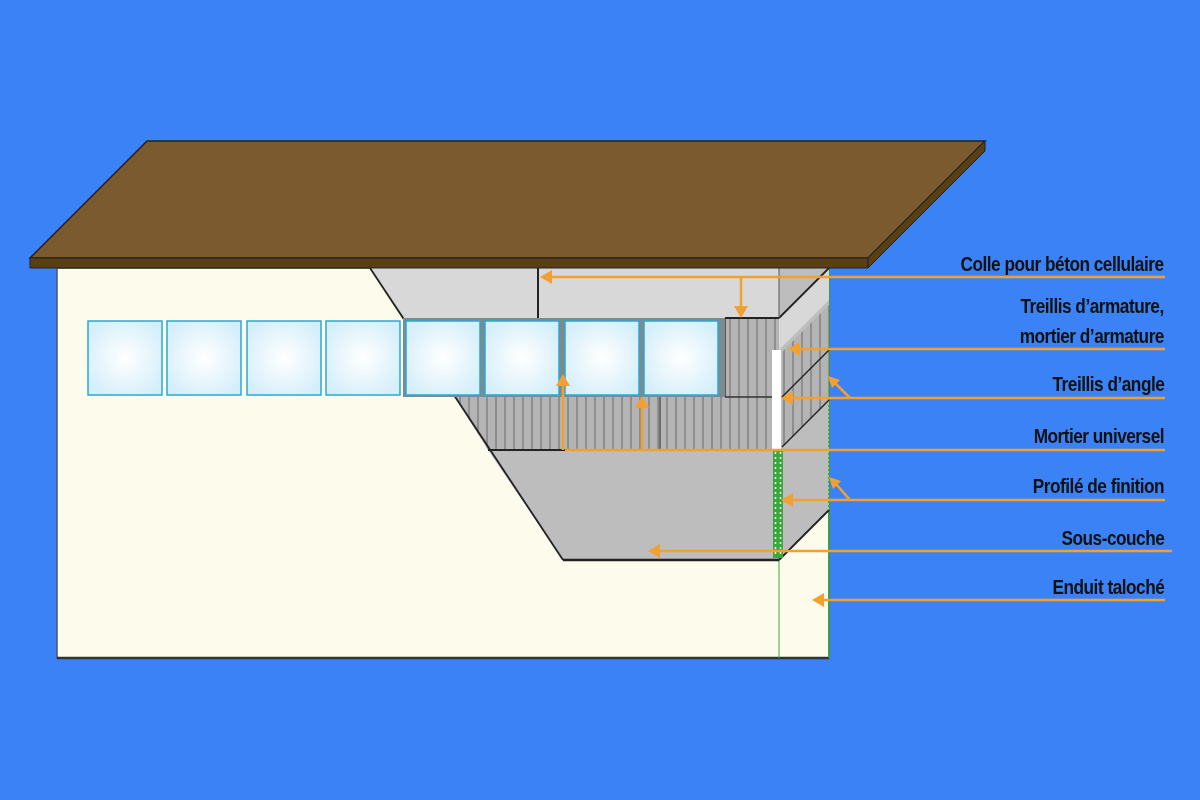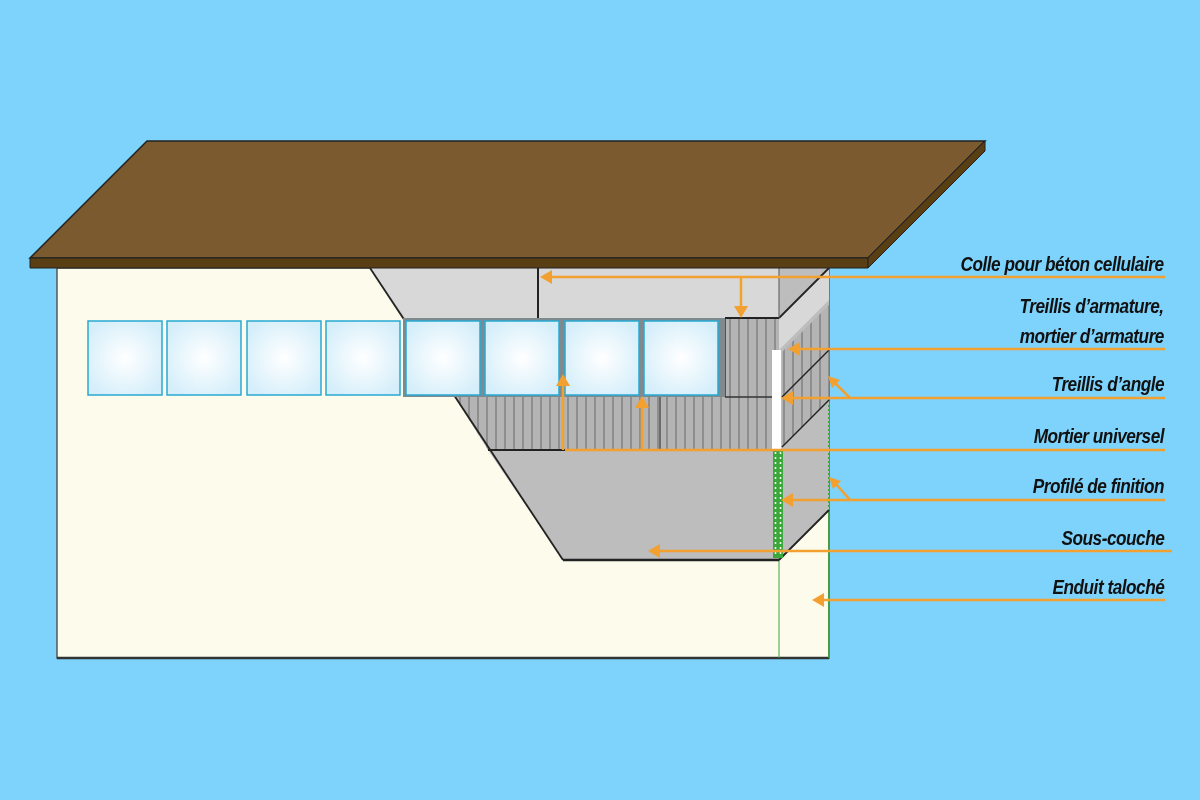--- a/index.html
+++ b/index.html
@@ -1,16 +1,16 @@
 <!DOCTYPE html>
 <html><head>
 <meta charset="utf-8">
 <style>
   html,body{margin:0;padding:0;background:#ffffff;}
-  #stage{position:relative;width:1200px;height:800px;overflow:hidden;background:#7dd3fc;font-style:italic;}
+  #stage{position:relative;width:1200px;height:800px;overflow:hidden;background:#3b82f6;}
   svg#diagram{position:absolute;left:0;top:0;}
   .label{position:absolute;right:36px;font-family:"Liberation Sans Narrow","Liberation Sans",sans-serif;font-weight:bold;font-size:21px;color:#111;text-align:right;line-height:25px;letter-spacing:-0.6px;transform:scaleX(0.82);transform-origin:right center;white-space:nowrap;}
 </style>
 </head>
 <body>
 
 <div id="stage">
   <svg id="diagram" width="1200" height="800" viewBox="0 0 1200 800">
     <defs>
       <radialGradient id="blockGrad" cx="50%" cy="50%" r="60%">

